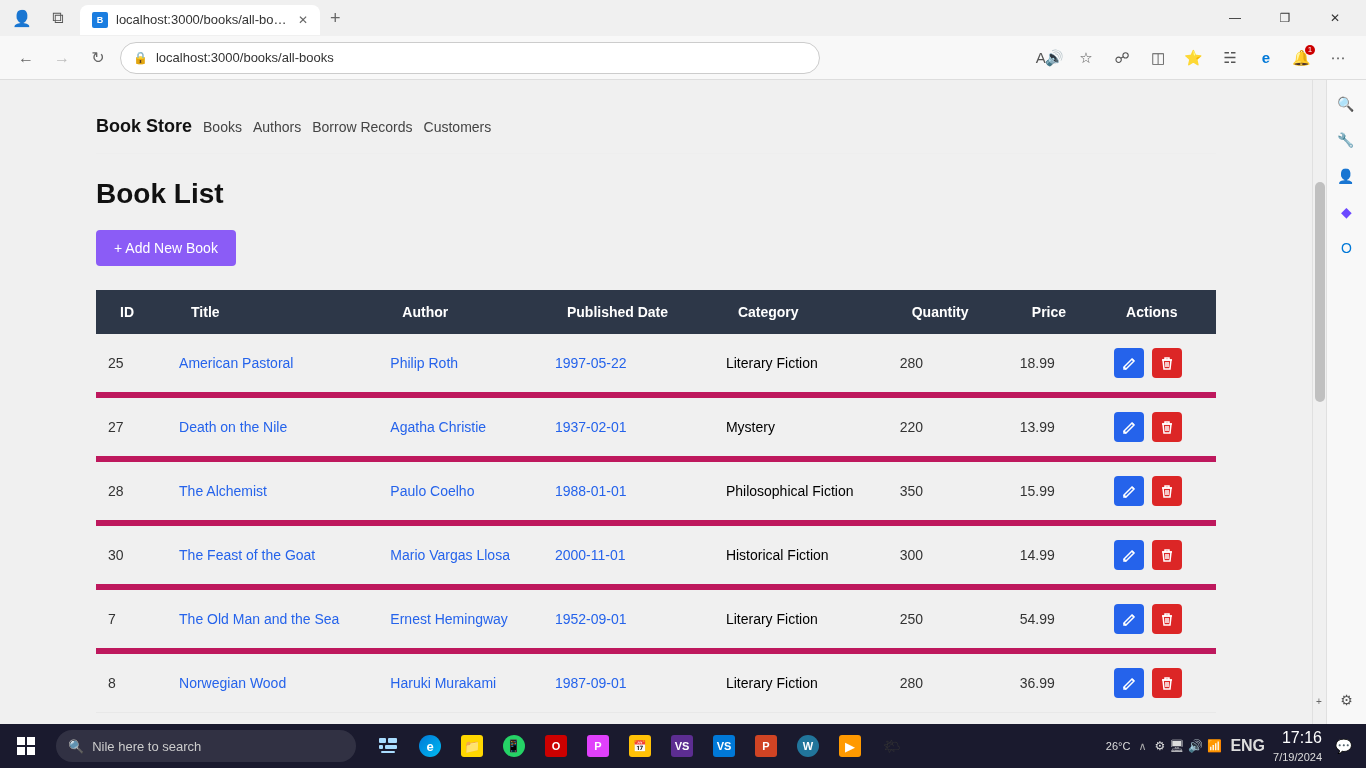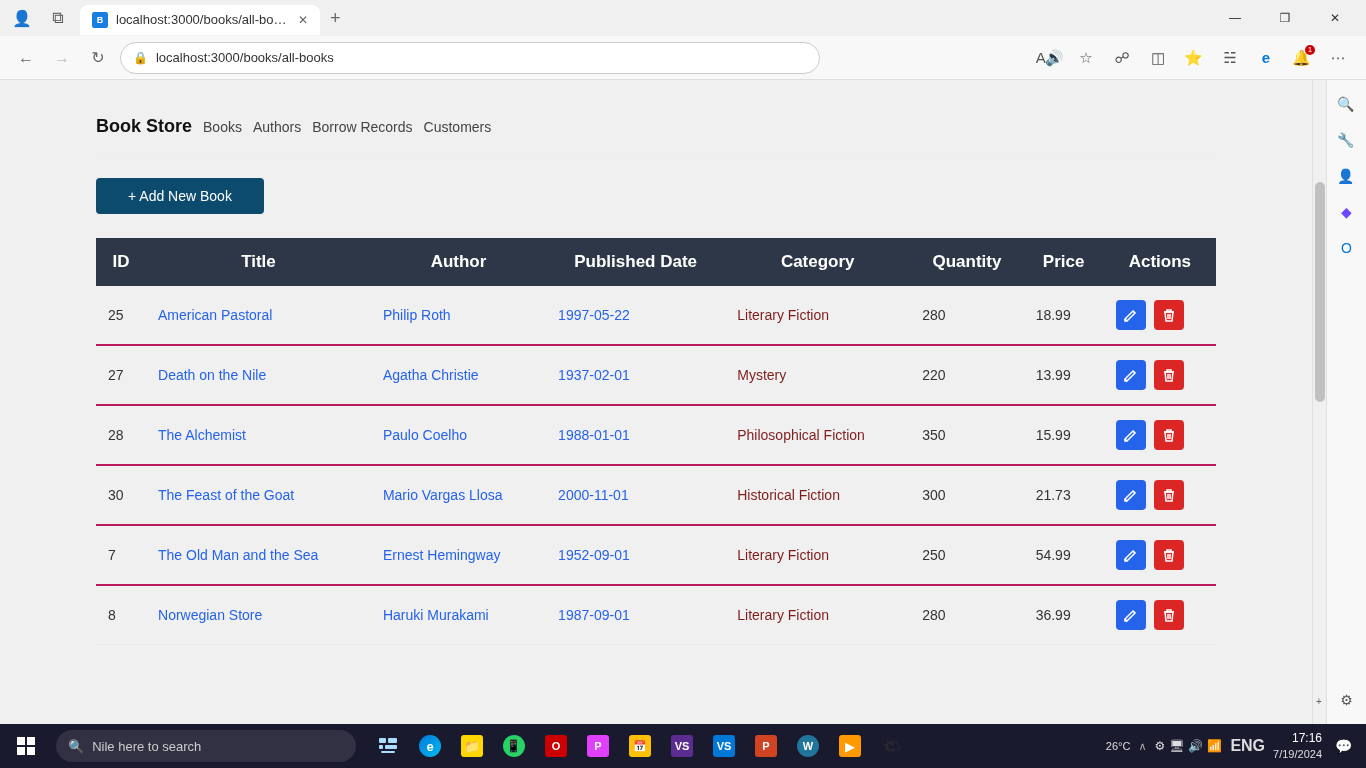--- a/index.html
+++ b/index.html
@@ -43,33 +43,33 @@
     
     .page-title { font-size: 28px; font-weight: 700; color: #111; margin-bottom: 20px; }
 
     
     .search-container { display: flex; align-items: center; gap: 8px; margin-bottom: 24px; }
     .search-input { width: 220px; height: 36px; border: 1px solid #ccc; border-radius: 4px; padding: 0 10px; font-size: 13px; color: #333; }
     .search-input::placeholder { color: #999; }
     .search-btn { width: 36px; height: 36px; border: 1px solid #ccc; border-radius: 4px; background: #fff; cursor: pointer; display: flex; align-items: center; justify-content: center; color: #555; }
 
     
-    .add-btn { background: #0c4a6e; color: #fff; border: none; border-radius: 4px; padding: 10px 32px; font-size: 14px; cursor: pointer; display: inline-flex; align-items: center; gap: 6px; margin-bottom: 24px; }
+    .add-btn { background: #8b5cf6; color: #fff; border: none; border-radius: 4px; padding: 10px 18px; font-size: 14px; cursor: pointer; display: inline-flex; align-items: center; gap: 6px; margin-bottom: 24px; }
 
     
     .table-container { width: 100%; overflow-x: auto; }
     table { width: 100%; border-collapse: collapse; }
     thead tr { background: #2d3748; color: #fff; }
-    thead th { padding: 14px 12px; text-align: center; font-size: 17px; font-weight: 600; }
-    tbody tr { border-bottom: 2px solid #be185d; }
+    thead th { padding: 14px 24px; text-align: left; font-size: 14px; font-weight: 600; }
+    tbody tr { border-bottom: 6px solid #be185d; }
     tbody tr:last-child { border-bottom: 1px solid #e8e8e8; }
     tbody td { padding: 14px 12px; font-size: 14px; color: #333; vertical-align: middle; }
     .link-text { color: #2563eb; cursor: pointer; }
     .date-text { color: #2563eb; }
-    .category-text { color: #7f1d1d; }
+    .category-text { color: #000000; }
 
     .action-btn { width: 30px; height: 30px; border: none; border-radius: 4px; cursor: pointer; display: inline-flex; align-items: center; justify-content: center; color: #fff; font-size: 13px; }
     .edit-btn { background: #2563eb; margin-right: 4px; }
     .delete-btn { background: #dc2626; }
     .actions-cell { display: flex; align-items: center; gap: 4px; }
 
     
     .taskbar { height: 44px; background: #1a1a2e; display: flex; align-items: center; padding: 0 8px; gap: 4px; flex-shrink: 0; }
     .taskbar-start { width: 36px; height: 36px; display: flex; align-items: center; justify-content: center; cursor: pointer; }
     .taskbar-search { flex: 1; max-width: 300px; height: 32px; background: rgba(255,255,255,0.1); border-radius: 16px; display: flex; align-items: center; padding: 0 12px; gap: 8px; cursor: pointer; color: #ccc; font-size: 13px; margin: 0 8px; }
@@ -137,20 +137,21 @@
           
           <nav class="navbar">
             <span class="brand">Book Store</span>
             <a class="nav-link">Books</a>
             <a class="nav-link">Authors</a>
             <a class="nav-link">Borrow Records</a>
             <a class="nav-link">Customers</a>
           </nav>
 
           
+          <h1 class="page-title">Book List</h1>
 
           
 
           
           <button class="add-btn">+ Add New Book</button>
 
           
           <div class="table-container">
             <table>
               <thead>
@@ -253,21 +254,21 @@
       </div>
     </td>
   </tr>
                   <tr>
     <td>30</td>
     <td><span class="link-text">The Feast of the Goat</span></td>
     <td><span class="link-text">Mario Vargas Llosa</span></td>
     <td><span class="date-text">2000-11-01</span></td>
     <td><span class="category-text">Historical Fiction</span></td>
     <td>300</td>
-    <td>21.73</td>
+    <td>14.99</td>
     <td>
       <div class="actions-cell">
         <button class="action-btn edit-btn" title="Edit">
           <svg width="13" height="13" viewBox="0 0 13 13" fill="none" stroke="white" stroke-width="1.5">
             <path d="M1 10 L9 2 L11 4 L3 12 Z"></path>
             <path d="M9 2 L11 4"></path>
             <path d="M1 10 L1 12 L3 12"></path>
           </svg>
         </button>
         <button class="action-btn delete-btn" title="Delete">
@@ -306,21 +307,21 @@
             <path d="M4 3 L4 1 L8 1 L8 3"></path>
             <line x1="5" y1="5" x2="5" y2="10"></line>
             <line x1="7" y1="5" x2="7" y2="10"></line>
           </svg>
         </button>
       </div>
     </td>
   </tr>
                   <tr>
     <td>8</td>
-    <td><span class="link-text">Norwegian Store</span></td>
+    <td><span class="link-text">Norwegian Wood</span></td>
     <td><span class="link-text">Haruki Murakami</span></td>
     <td><span class="date-text">1987-09-01</span></td>
     <td><span class="category-text">Literary Fiction</span></td>
     <td>280</td>
     <td>36.99</td>
     <td>
       <div class="actions-cell">
         <button class="action-btn edit-btn" title="Edit">
           <svg width="13" height="13" viewBox="0 0 13 13" fill="none" stroke="white" stroke-width="1.5">
             <path d="M1 10 L9 2 L11 4 L3 12 Z"></path>
@@ -441,19 +442,19 @@
       <span style="font-size:11px;color:#ddd;">26°C</span>
       <span style="font-size:11px;color:#aaa;">∧</span>
       <span style="display:flex;align-items:center;gap:4px;font-size:12px;">
         <span>⚙</span>
         <span>🖥</span>
         <span>🔊</span>
         <span>📶</span>
       </span>
       <span style="font-size:16px;color:#ddd;font-weight:bold;">ENG</span>
       <div class="time-display">
-        <div style="font-size:12px;color:#fff;">17:16</div>
+        <div style="font-size:16px;color:#fff;">17:16</div>
         <div style="font-size:11px;color:#ddd;">7/19/2024</div>
       </div>
       <div style="width:28px;height:28px;display:flex;align-items:center;justify-content:center;color:#ddd;cursor:pointer;font-size:14px;">💬</div>
     </div>
   </div>
 </div>
 
 </body></html>

